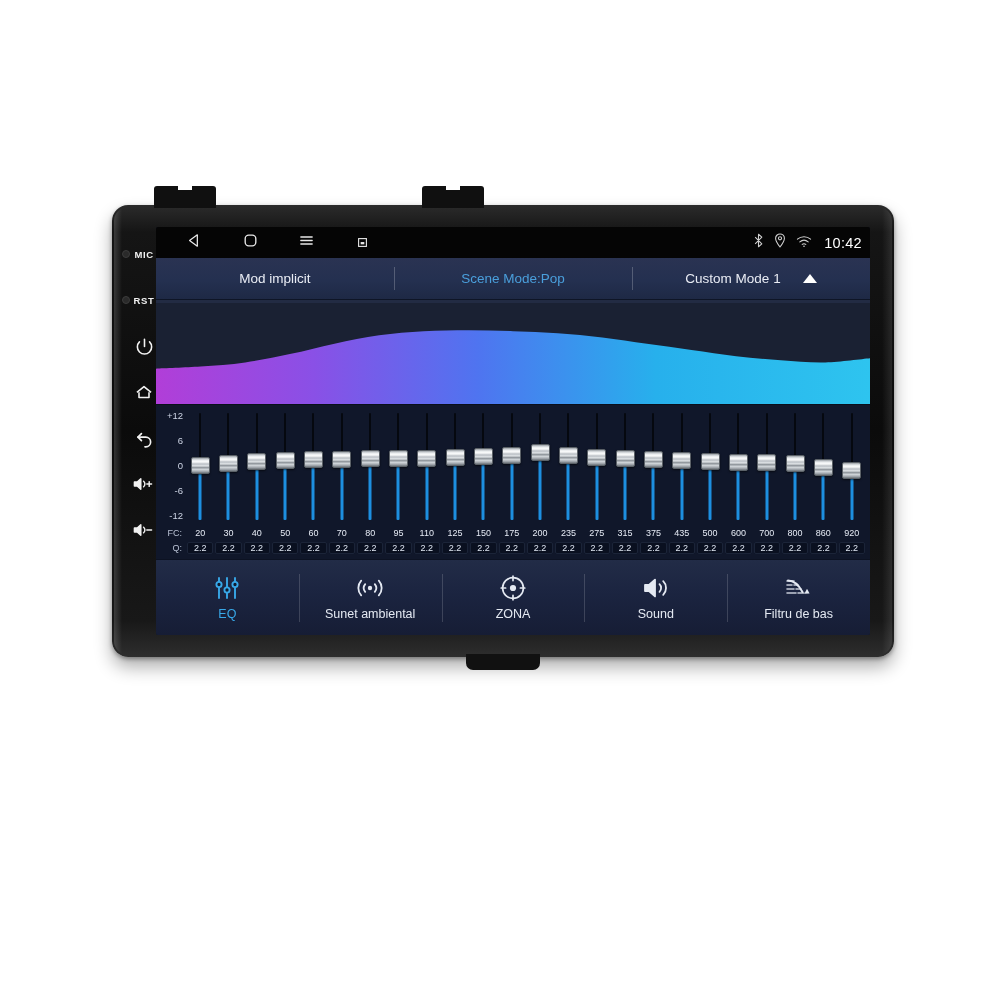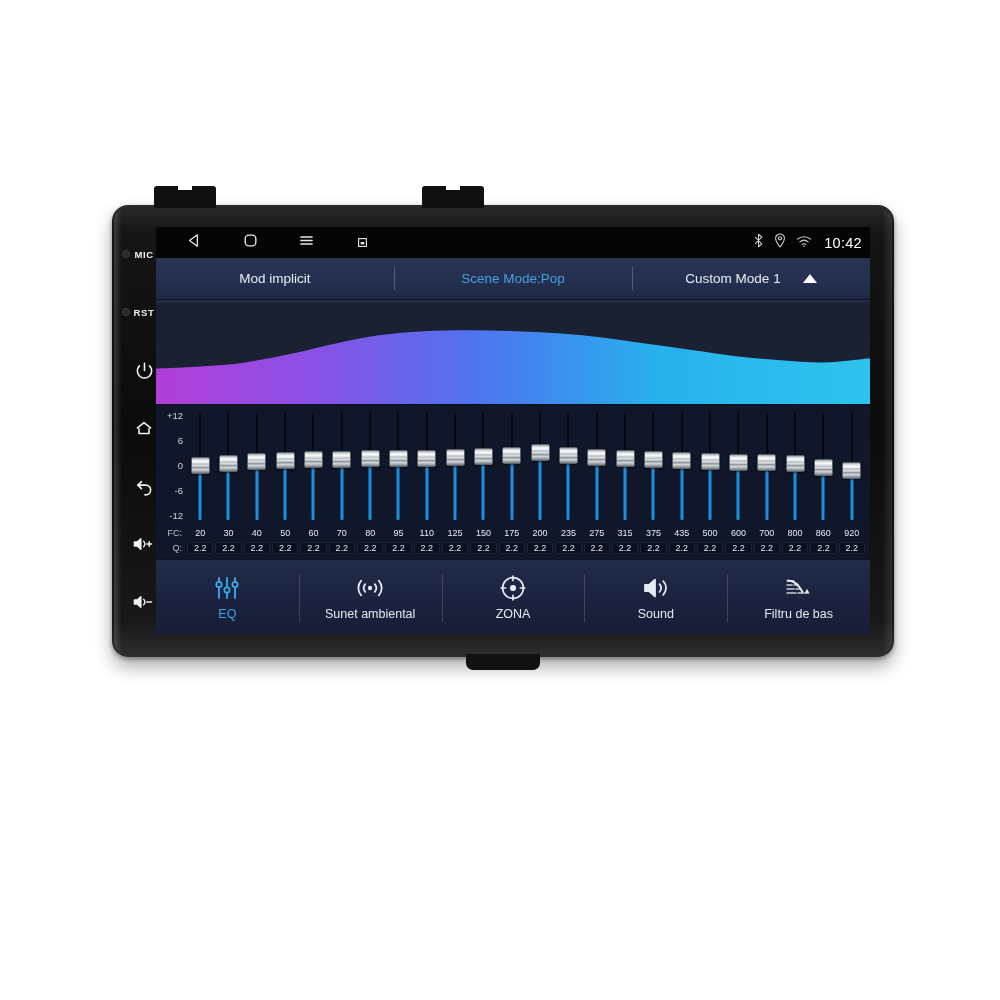--- a/index.html
+++ b/index.html
@@ -62,21 +62,21 @@
   }
 
   
   #left-rail{
     position:absolute;
     left:10px; top:14px;
     width:44px; height:424px;
     display:flex; flex-direction:column;
     align-items:center;
     padding-top:12px;
-    gap:12px;
+    gap:0px;
     z-index: 3;
   }
   .rail-item{
     width:44px; height:46px;
     display:flex; align-items:center; justify-content:center;
     color:#f2f2f2;
   }
   .rail-txt{
     font-size:9.5px; font-weight:bold; letter-spacing:.6px;
     color:#f0f0f0;

